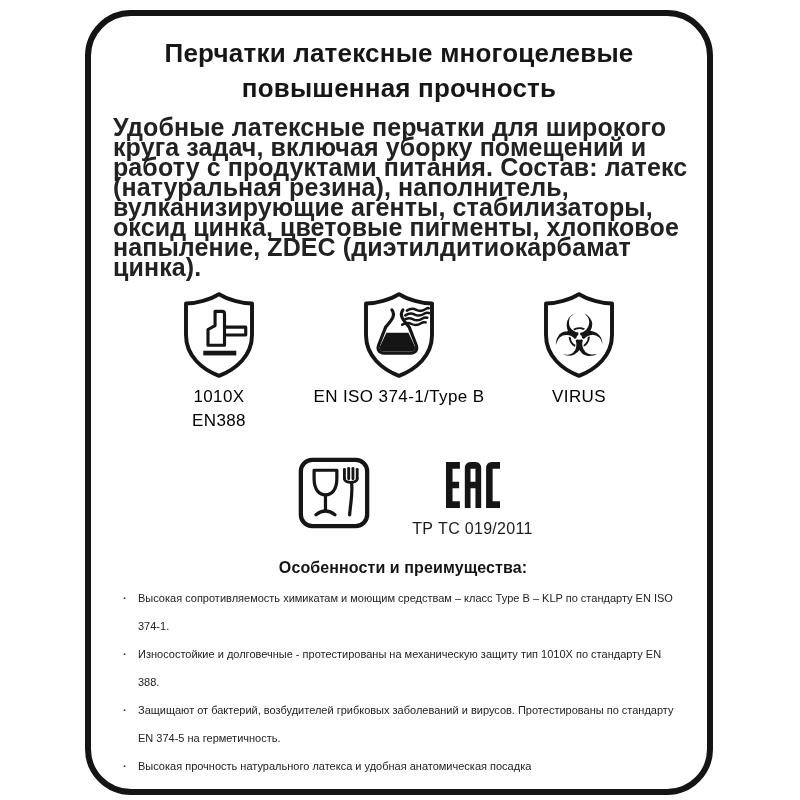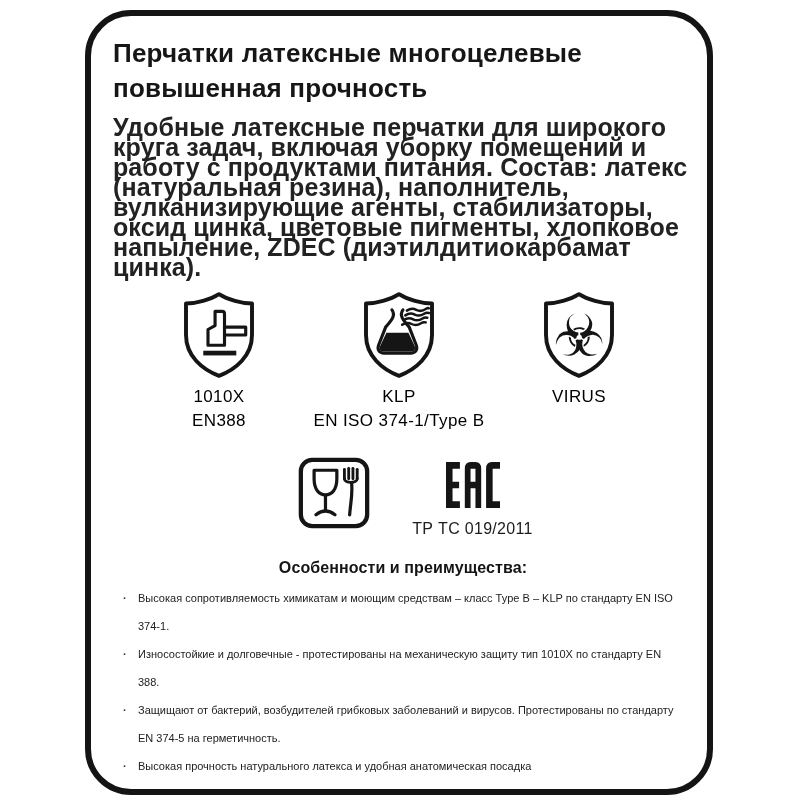--- a/index.html
+++ b/index.html
@@ -14,20 +14,21 @@
     position: absolute;
     left: 85px; top: 10px;
     width: 628px; height: 785px;
     background: #ffffff;
     border: 6px solid #141414;
     border-radius: 46px;
     padding: 16px 22px 0 22px;
     overflow: hidden;
   }
   .title {
+    text-align: center;
     font-size: 26px;
     font-weight: bold;
     line-height: 35px;
     letter-spacing: 0.2px;
     color: #161616;
     margin-top: 4px;
   }
   .description {
     margin: 11px auto 0 auto;
     width: 586px;
@@ -134,21 +135,20 @@
       <svg class="shield" viewBox="0 0 100 112">
         <path class="ink-stroke" stroke-width="5" stroke-linejoin="round" d="M50 4 C39 11 21 16 8 16 L8 56 C8 83 29 100 50 108 C71 100 92 83 92 56 L92 16 C79 16 61 11 50 4 Z"></path>
         <path class="ink-stroke" stroke-width="4" stroke-linecap="round" d="M41 24 C46 31 41 37 33 46 L24 69 C22 75 25 79 31 79 L65 79 C71 79 74 75 72 69 L63 46 C55 37 50 31 55 24"></path>
         <path class="ink-fill" d="M34 53 L26 70 C24.8 74 26 77 30 77 L66 77 C70 77 71.2 74 70 70 L62 53 Z"></path>
         <path class="ink-stroke" stroke-width="3.2" stroke-linecap="round" d="M54 43 q6 -4 12 -1 q6 3 12 -1 q3 -2 6 -1"></path>
         <path class="ink-stroke" stroke-width="3.2" stroke-linecap="round" d="M56 37 q6 -4 12 -1 q6 3 12 -1 q3 -2 6 -1"></path>
         <path class="ink-stroke" stroke-width="3.2" stroke-linecap="round" d="M58 31 q6 -4 12 -1 q6 3 12 -1 q3 -2 6 -1"></path>
         <path class="ink-stroke" stroke-width="3.2" stroke-linecap="round" d="M60 25 q6 -4 12 -1 q6 3 12 -1 q3 -2 4 -1"></path>
       </svg>
       <div class="cert-label">
-        <div>KLP</div>
         <div>EN ISO 374-1/Type B</div>
       </div>
     </div>
 
     <div class="cert">
       <svg class="shield" viewBox="0 0 100 112">
         <path class="ink-stroke" stroke-width="5" stroke-linejoin="round" d="M50 4 C39 11 21 16 8 16 L8 56 C8 83 29 100 50 108 C71 100 92 83 92 56 L92 16 C79 16 61 11 50 4 Z"></path>
         <text x="50" y="83" text-anchor="middle" font-size="74" font-family="DejaVu Sans, sans-serif" fill="#151515">☣</text>
       </svg>
       <div class="cert-label">

